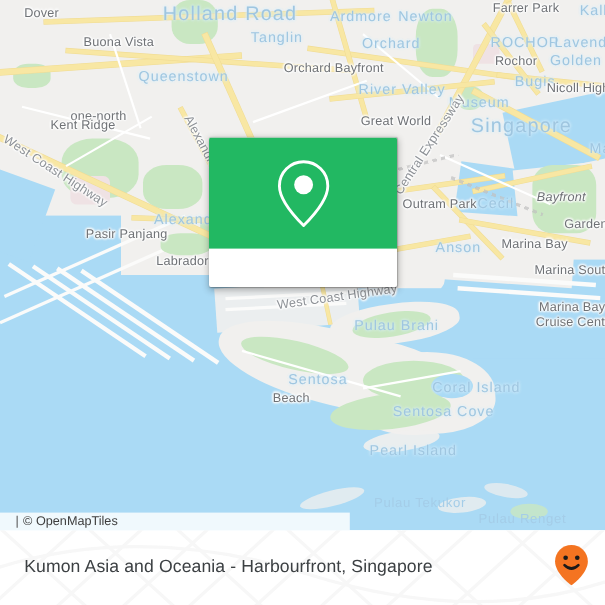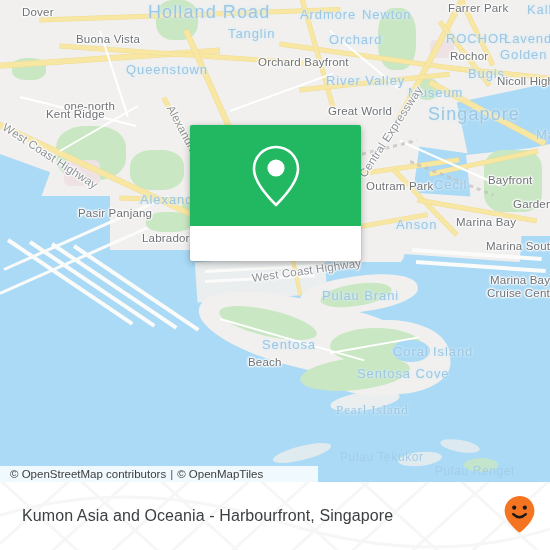--- a/index.html
+++ b/index.html
@@ -224,36 +224,36 @@
         <div class="lbl dark" style="left: 64px; top: 74px; margin-top: 26px;">one-north</div>
         <div class="lbl mid blue" style="left: 326px; top: 73px;">River Valley</div>
         <div class="lbl mid blue" style="left: 408px; top: 85px;">Museum</div>
         <div class="lbl dark" style="left: 497px; top: 75px;">Nicoll Highwa</div>
         <div class="lbl dark" style="left: 46px; top: 108px;">Kent Ridge</div>
         <div class="lbl dark" style="left: 328px; top: 105px;">Great World</div>
         <div class="lbl big blue" style="left: 428px; top: 104px;">Singapore</div>
         <div class="lbl mid blue" style="left: 536px; top: 127px;">Mar</div>
         <div class="lbl dark" style="left: 366px; top: 180px;">Outram Park</div>
         <div class="lbl mid blue" style="left: 434px; top: 177px;">Cecil</div>
-        <div class="lbl dark" style="left: 488px; top: 174px;">Bayfront</div>
+        <div class="lbl dark" style="left: 488px; top: 174px; font-style: italic;">Bayfront</div>
         <div class="lbl dark" style="left: 78px; top: 207px;">Pasir Panjang</div>
         <div class="lbl mid blue" style="left: 140px; top: 192px;">Alexandr</div>
         <div class="lbl mid blue" style="left: 396px; top: 217px;">Anson</div>
         <div class="lbl dark" style="left: 513px; top: 198px;">Gardens</div>
         <div class="lbl dark" style="left: 456px; top: 216px;">Marina Bay</div>
         <div class="lbl dark" style="left: 142px; top: 232px;">Labrador P</div>
         <div class="lbl dark" style="left: 486px; top: 240px;">Marina South Pi</div>
         <div class="lbl dark" style="left: 490px; top: 274px;">Marina Bay</div>
         <div class="lbl dark" style="left: 487px; top: 287px;">Cruise Centre</div>
         <div class="lbl mid blue" style="left: 322px; top: 288px;">Pulau Brani</div>
         <div class="lbl mid blue" style="left: 262px; top: 337px;">Sentosa</div>
         <div class="lbl mid blue" style="left: 393px; top: 344px;">Coral Island</div>
         <div class="lbl dark" style="left: 248px; top: 356px;">Beach</div>
         <div class="lbl mid blue" style="left: 357px; top: 366px;">Sentosa Cove</div>
-        <div class="lbl mid blue" style="left: 336px; top: 402px; font-family: Liberation Serif, serif;">Pearl Island</div>
+        <div class="lbl mid blue" style="left: 336px; top: 402px;">Pearl Island</div>
         <div class="lbl water-lbl" style="left: 340px; top: 450px;">Pulau Tekukor</div>
         <div class="lbl water-lbl" style="left: 435px; top: 464px;">Pulau Renget</div>
       </div>
     <div id="map-rot-labels">
         <div class="lbl road-lbl rot" style="left: 170px; top: 100px; transform: rotate(62deg);">Alexandra Road</div>
         <div class="lbl road-lbl rot" style="left: 4px; top: 120px; transform: rotate(33deg);">West Coast Highway</div>
         <div class="lbl road-lbl rot" style="left: 362px; top: 170px; transform: rotate(-57deg);">Central Expressway</div>
         <div class="lbl road-lbl rot" style="left: 252px; top: 272px; transform: rotate(-8deg);">West Coast Highway</div>
       </div>
 
@@ -262,21 +262,20 @@
         <span>
           <svg width="52" height="64" viewBox="0 0 52 64" aria-hidden="true">
             <path d="M26 3 C13.8 3 4 12.8 4 25 C4 39 20 55 26 61 C32 55 48 39 48 25 C48 12.8 38.2 3 26 3 Z" fill="none" stroke="#ffffff" stroke-width="2.6" stroke-linejoin="round"></path>
             <circle cx="26" cy="24" r="8.6" fill="#ffffff"></circle>
           </svg>
         </span>
       </div>
     </div>
 
     <div id="attrib">
-      <span>© OpenStreetMap contributors</span>
       <span class="sep">|</span>
       <span>© OpenMapTiles</span>
     </div>
   </div>
 
   <div id="footer">
     <svg id="footer-watermark" viewBox="0 0 550 68" preserveAspectRatio="none" aria-hidden="true">
       <g stroke="#f0f0f0" stroke-width="3" fill="none">
         <path d="M-20 80 L90 -20"></path>
           <path d="M40 80 L150 -20"></path>

